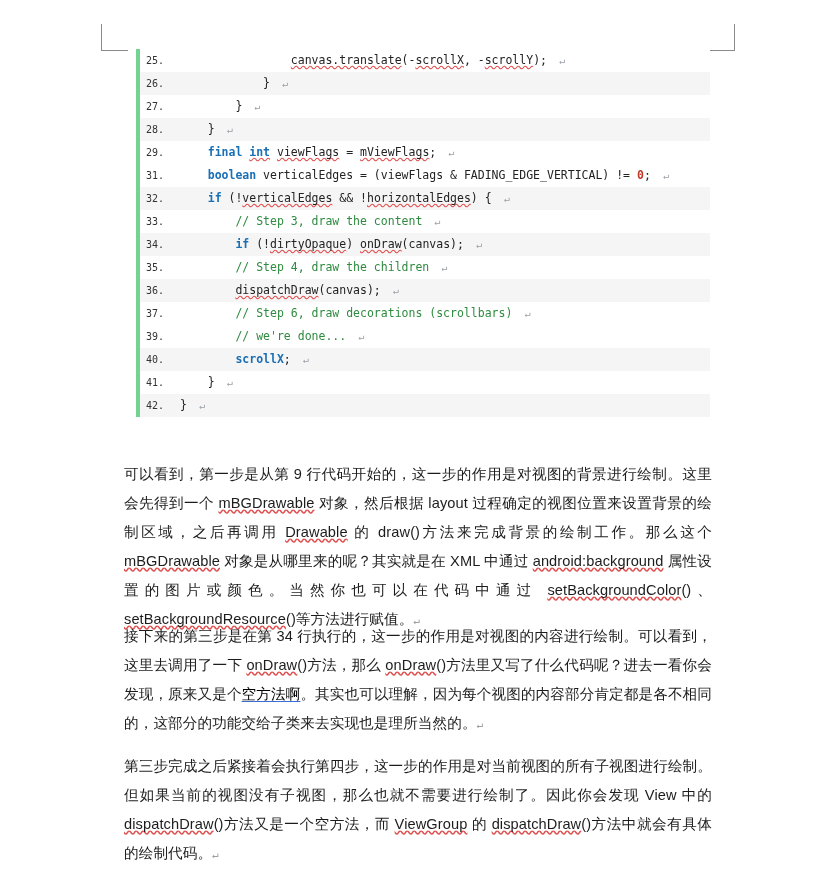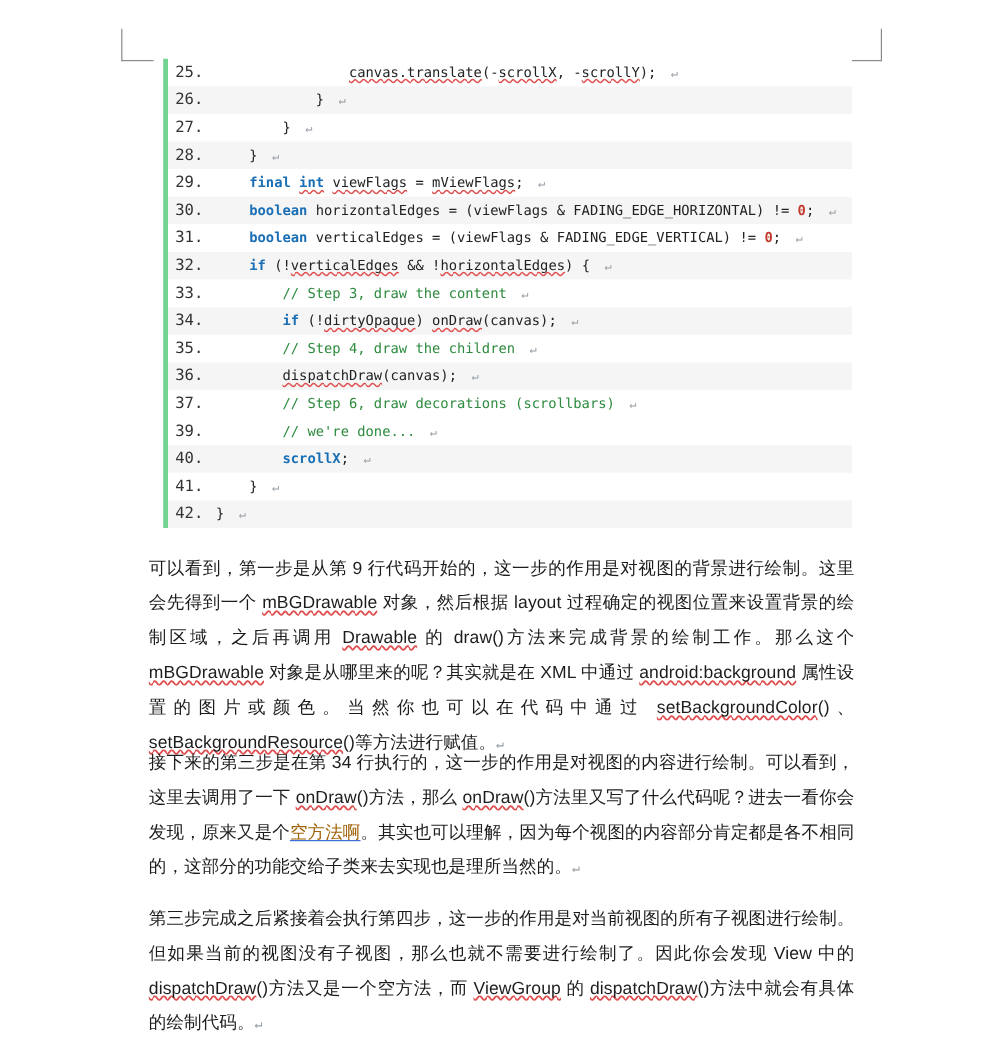--- a/index.html
+++ b/index.html
@@ -66,21 +66,21 @@
     overflow: hidden;
   }
   .code-line.alt {
     background: #f5f5f5;
   }
   .ln {
     display: inline-block;
     width: 34px;
     color: #333333;
     font-family: "DejaVu Sans Mono", "Liberation Mono", monospace;
-    font-size: 13px;
+    font-size: 10px;
   }
   .kw   { color: #1a6fb5; font-weight: bold; }
   .cmt  { color: #2e8b3f; text-align: right; }
   .num  { color: #c0392b; font-weight: bold; }
   .pm   { color: #9aa0a6; font-size: 10px; }
   .sq   { text-decoration: underline wavy #e05050; text-decoration-skip-ink: none; }
 
   
   .para {
     position: absolute;
@@ -95,21 +95,21 @@
     text-justify: inter-ideograph;
   }
   #para-1 { top: 460px; }
   #para-2 { top: 622px; }
   #para-3 { top: 752px; }
   .sp-red {
     text-decoration: underline wavy #e05050;
     text-decoration-skip-ink: none;
   }
   .link-blue {
-    color: #a16207;
+    color: #000000;
     text-decoration: underline solid #3a6fd8;
     text-underline-offset: 2px;
   }
   .pmark {
     color: #9aa0a6;
     font-size: 11px;
     font-family: "DejaVu Sans Mono", monospace;
   }
 </style>
 </head>
@@ -119,21 +119,20 @@
 
   <div class="margin-mark tl"></div>
   <div class="margin-mark tr"></div>
 
   <div id="code-block">
       <div class="code-line"><span class="ln">25.</span><span>                </span><span class="sq">canvas.translate</span><span>(-</span><span class="sq">scrollX</span><span>, -</span><span class="sq">scrollY</span><span>);</span><span class="pm">  ↵</span></div>
       <div class="code-line alt"><span class="ln">26.</span><span>            </span><span>}</span><span class="pm">  ↵</span></div>
       <div class="code-line"><span class="ln">27.</span><span>        </span><span>}</span><span class="pm">  ↵</span></div>
       <div class="code-line alt"><span class="ln">28.</span><span>    </span><span>}</span><span class="pm">  ↵</span></div>
       <div class="code-line"><span class="ln">29.</span><span>    </span><span class="kw">final</span><span> </span><span class="kw sq">int</span><span> </span><span class="sq">viewFlags</span><span> = </span><span class="sq">mViewFlags</span><span>;</span><span class="pm">  ↵</span></div>
-      <div class="code-line alt"><span class="ln">30.</span><span>    </span><span class="kw">boolean</span><span> horizontalEdges = (viewFlags &amp; FADING_EDGE_HORIZONTAL) != </span><span class="num">0</span><span>;</span><span class="pm">  ↵</span></div>
       <div class="code-line"><span class="ln">31.</span><span>    </span><span class="kw">boolean</span><span> verticalEdges = (viewFlags &amp; FADING_EDGE_VERTICAL) != </span><span class="num">0</span><span>;</span><span class="pm">  ↵</span></div>
       <div class="code-line alt"><span class="ln">32.</span><span>    </span><span class="kw">if</span><span> (!</span><span class="sq">verticalEdges</span><span> &amp;&amp; !</span><span class="sq">horizontalEdges</span><span>) {</span><span class="pm">  ↵</span></div>
       <div class="code-line"><span class="ln">33.</span><span>        </span><span class="cmt">// Step 3, draw the content</span><span class="pm">  ↵</span></div>
       <div class="code-line alt"><span class="ln">34.</span><span>        </span><span class="kw">if</span><span> (!</span><span class="sq">dirtyOpaque</span><span>) </span><span class="sq">onDraw</span><span>(canvas);</span><span class="pm">  ↵</span></div>
       <div class="code-line"><span class="ln">35.</span><span>        </span><span class="cmt">// Step 4, draw the children</span><span class="pm">  ↵</span></div>
       <div class="code-line alt"><span class="ln">36.</span><span>        </span><span class="sq">dispatchDraw</span><span>(canvas);</span><span class="pm">  ↵</span></div>
       <div class="code-line"><span class="ln">37.</span><span>        </span><span class="cmt">// Step 6, draw decorations (scrollbars)</span><span class="pm">  ↵</span></div>
       <div class="code-line"><span class="ln">39.</span><span>        </span><span class="cmt">// we're done...</span><span class="pm">  ↵</span></div>
       <div class="code-line alt"><span class="ln">40.</span><span>        </span><span class="kw">scrollX</span><span>;</span><span class="pm">  ↵</span></div>
       <div class="code-line"><span class="ln">41.</span><span>    </span><span>}</span><span class="pm">  ↵</span></div>

